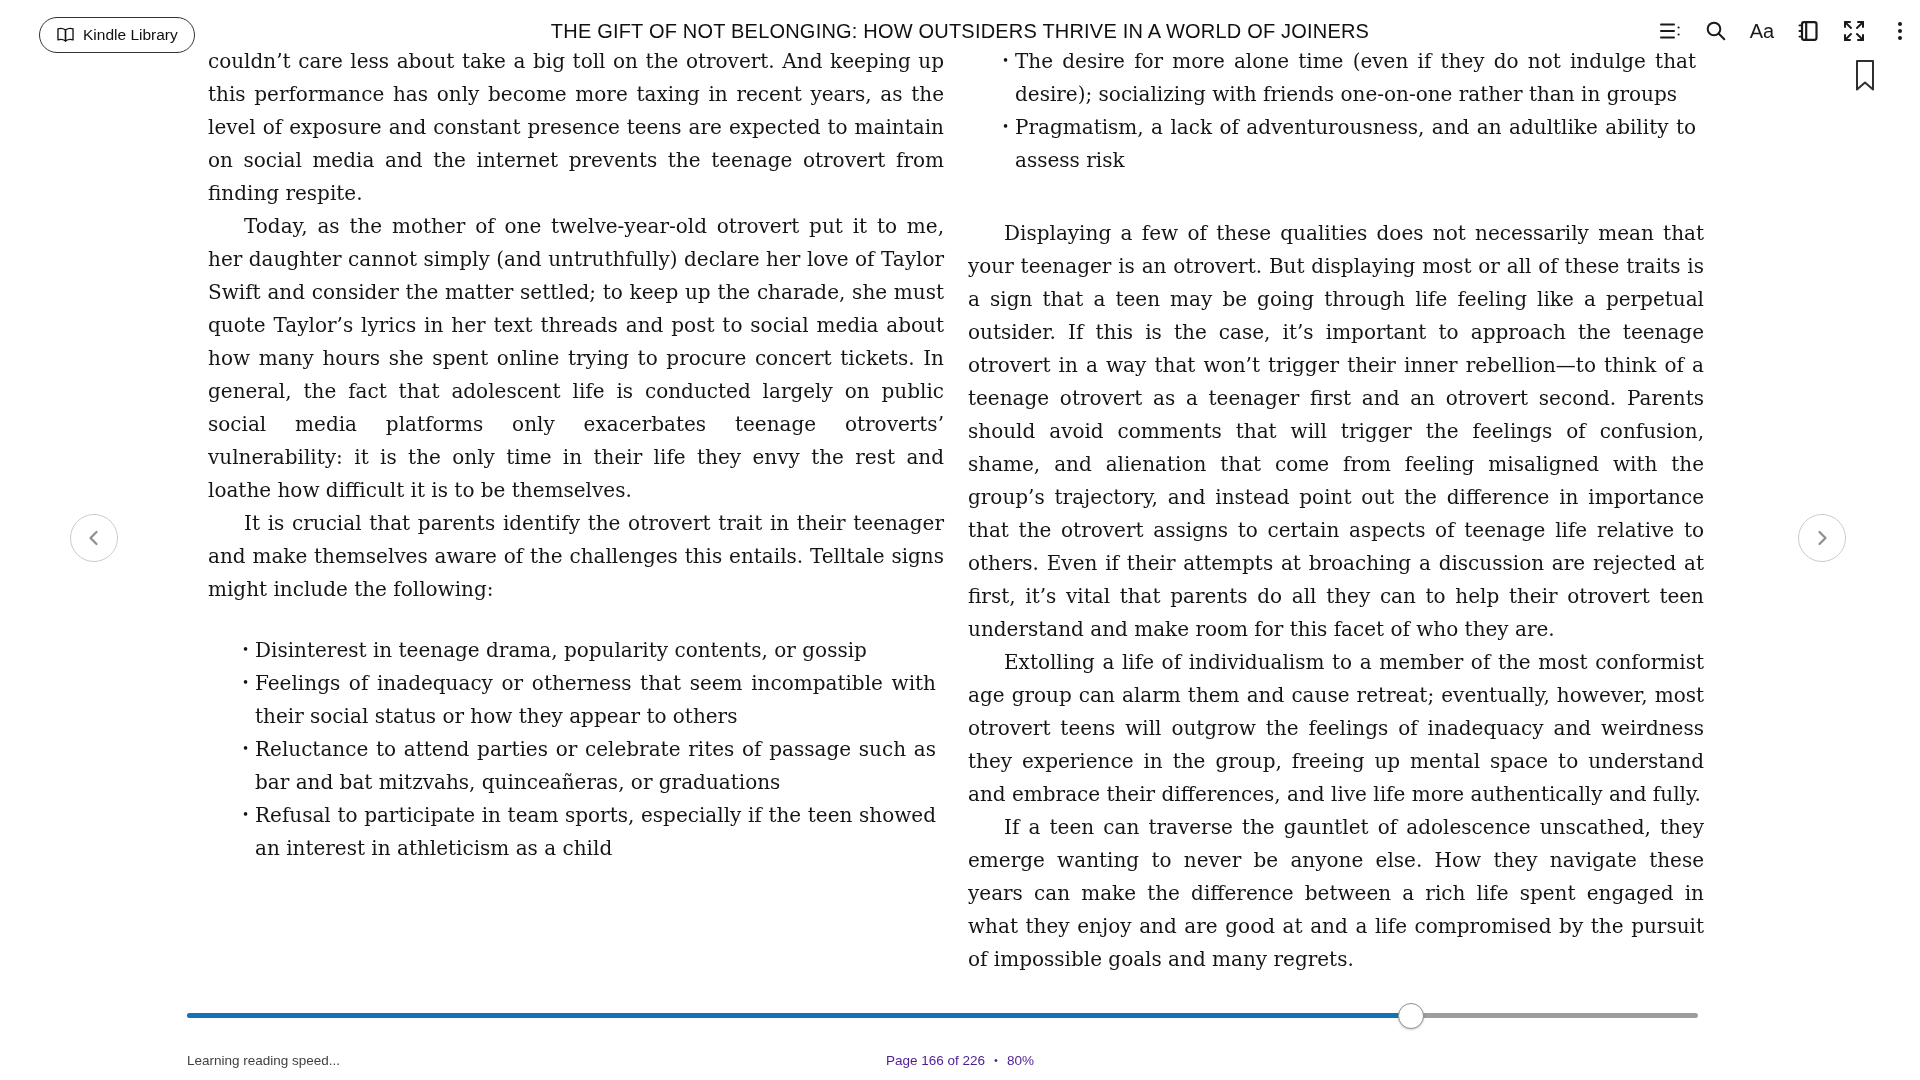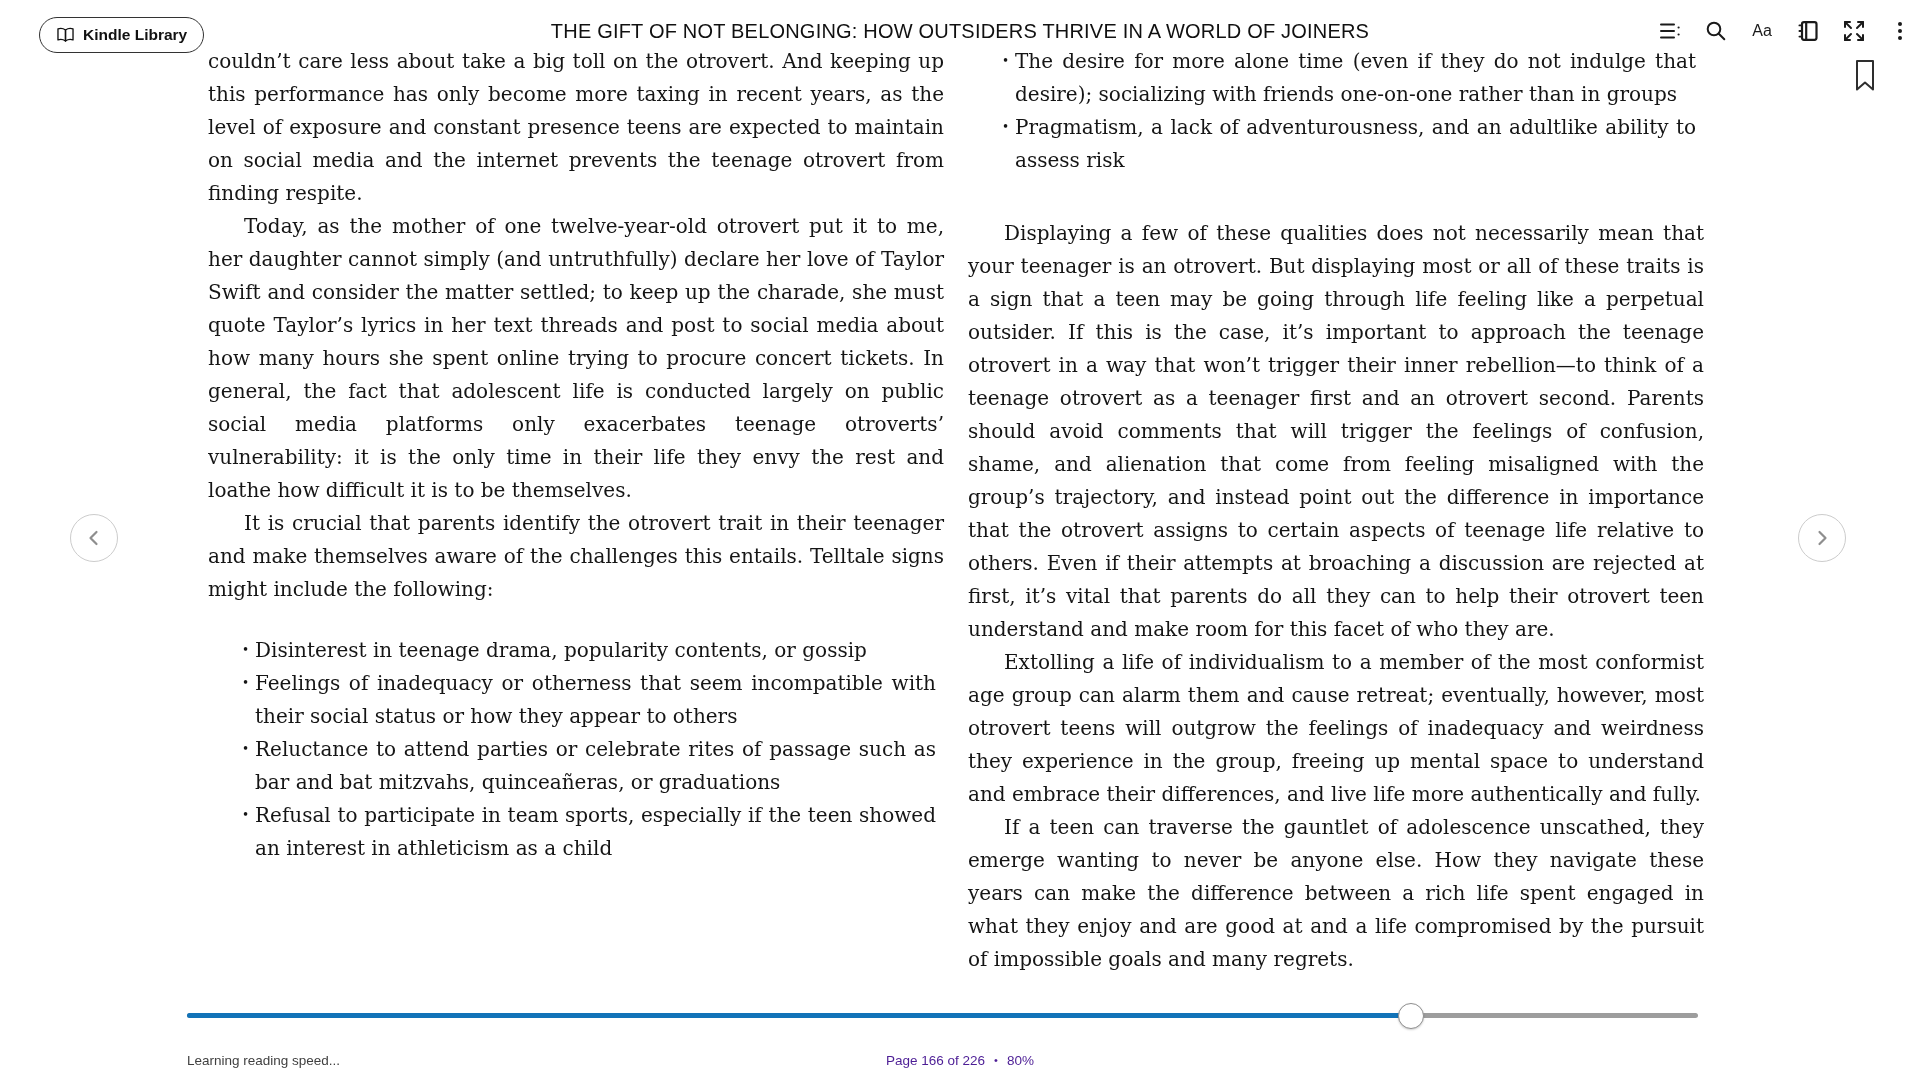--- a/index.html
+++ b/index.html
@@ -10,37 +10,37 @@
     font-family: "Liberation Sans", sans-serif; color: #141414;
   }
 
   
   .topbar { position: absolute; top: 0; left: 0; right: 0; height: 62px; background: #fff; }
   .library-btn {
     position: absolute; left: 39px; top: 17px; height: 36px;
     display: inline-flex; align-items: center; gap: 8px; padding: 0 16px;
     border: 1.6px solid #333; border-radius: 19px; background: #fff;
     font-family: "Liberation Sans", sans-serif; font-size: 15.5px; color: #111;
-    cursor: pointer; white-space: nowrap; font-weight: bold;
+    cursor: pointer; white-space: nowrap;
   }
   .page-title {
     position: absolute; left: 260px; right: 260px; top: 0; height: 62px;
     line-height: 62px; text-align: center;
     font-size: 20px; letter-spacing: 0.2px; color: #101010; white-space: nowrap;
     overflow: hidden;
   }
   .header-icons {
     position: absolute; right: 8px; top: 0; height: 62px;
     display: flex; align-items: center; gap: 22px;
   }
   .hicon {
     width: 24px; height: 24px; display: flex; align-items: center; justify-content: center;
     color: #1a1a1a; cursor: pointer;
   }
-  .aa-label { font-size: 16px; font-weight: 500; color: #1a1a1a; }
+  .aa-label { font-size: 20px; font-weight: 500; color: #1a1a1a; }
   .bookmark { position: absolute; left: 1854px; top: 60px; cursor: pointer; }
 
   
   .content {
     position: absolute; left: 208px; top: 45px; width: 1512px; height: 962px;
     display: flex; gap: 24px; overflow: hidden;
   }
   .col {
     width: 736px; flex: 0 0 736px;
     font-family: "DejaVu Serif", serif; font-size: 20px; line-height: 33px;

